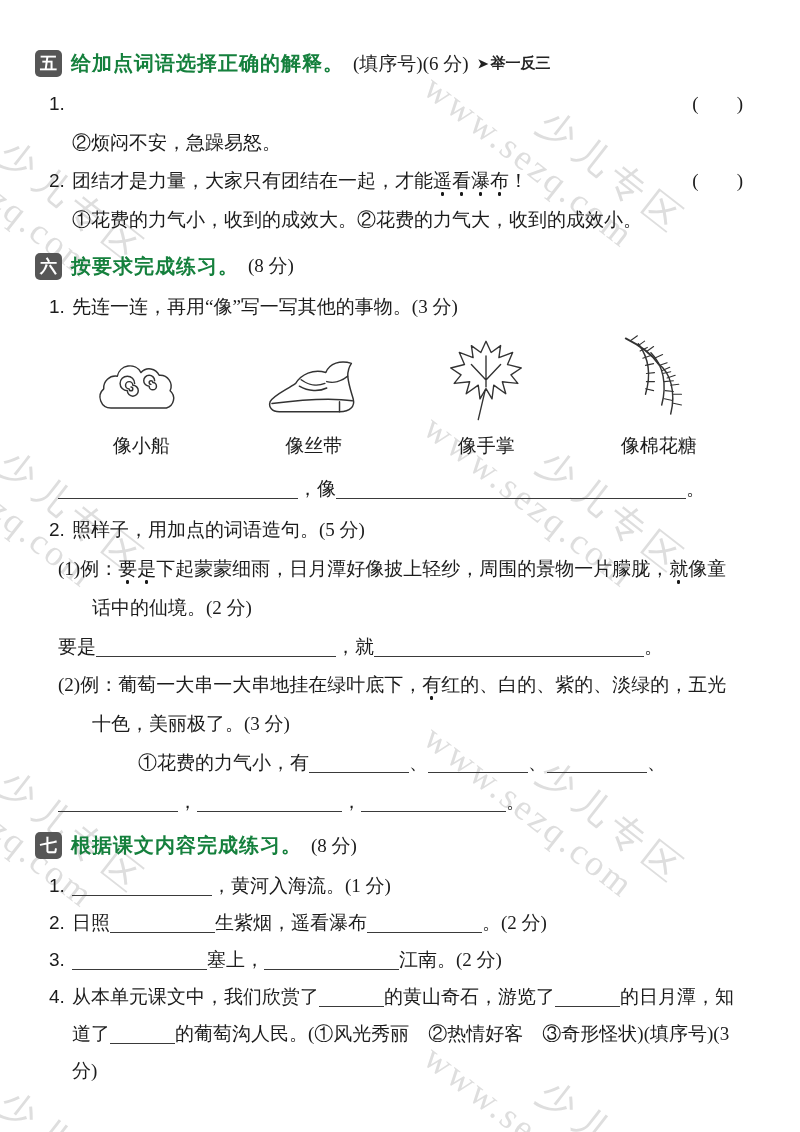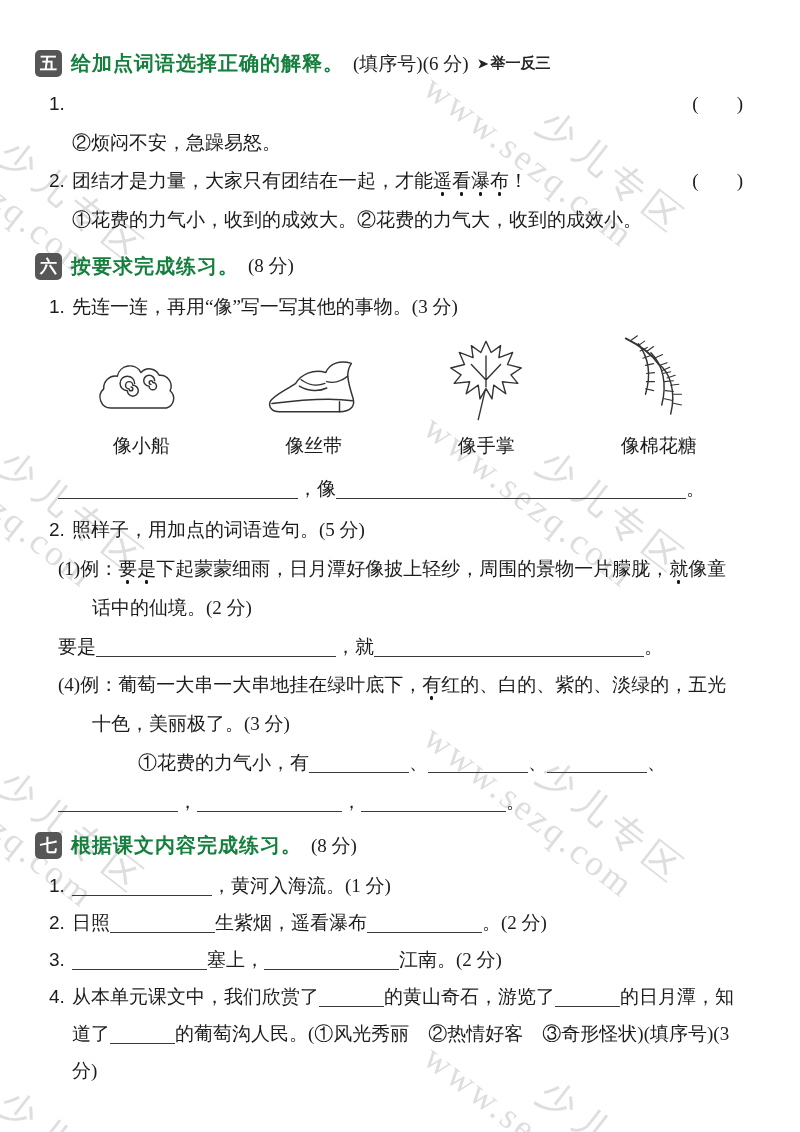--- a/index.html
+++ b/index.html
@@ -184,21 +184,21 @@
     <span class="no">2.</span>
     <span class="body">照样子，用加点的词语造句。(5 分)</span>
   </div>
 
   <div class="sub">
     <div class="ex"><span>(1)例：</span><span class="dots">要是</span><span>下起蒙蒙细雨，日月潭好像披上轻纱，周围的景物一片朦胧，</span><span class="dots">就</span><span>像童话中的仙境。(2 分)</span></div>
     <div class="ex-fill"><span>要是</span><span class="bl w240"></span><span>，就</span><span class="bl w270"></span><span>。</span></div>
   </div>
 
   <div class="sub">
-    <div class="ex"><span>(4)例：</span><span>葡萄一大串一大串地挂在绿叶底下，</span><span class="dots">有</span><span>红的、白的、紫的、淡绿的，五光十色，美丽极了。(3 分)</span></div>
+    <div class="ex"><span>(2)例：</span><span>葡萄一大串一大串地挂在绿叶底下，</span><span class="dots">有</span><span>红的、白的、紫的、淡绿的，五光十色，美丽极了。(3 分)</span></div>
     <div class="park-fill"><span>①花费的力气小，有</span><span class="bl w100"></span><span>、</span><span class="bl w100"></span><span>、</span><span class="bl w100"></span><span>、</span><span class="bl w120"></span><span>，</span><span class="bl w145"></span><span>，</span><span class="bl w145"></span><span>。</span></div>
   </div>
 
   <div class="gap10"></div>
 
   <div class="s7">
     <div class="sec-header">
       <span class="sec-badge">七</span>
       <span class="sec-title">根据课文内容完成练习。</span>
       <span class="sec-score">(8 分)</span>

